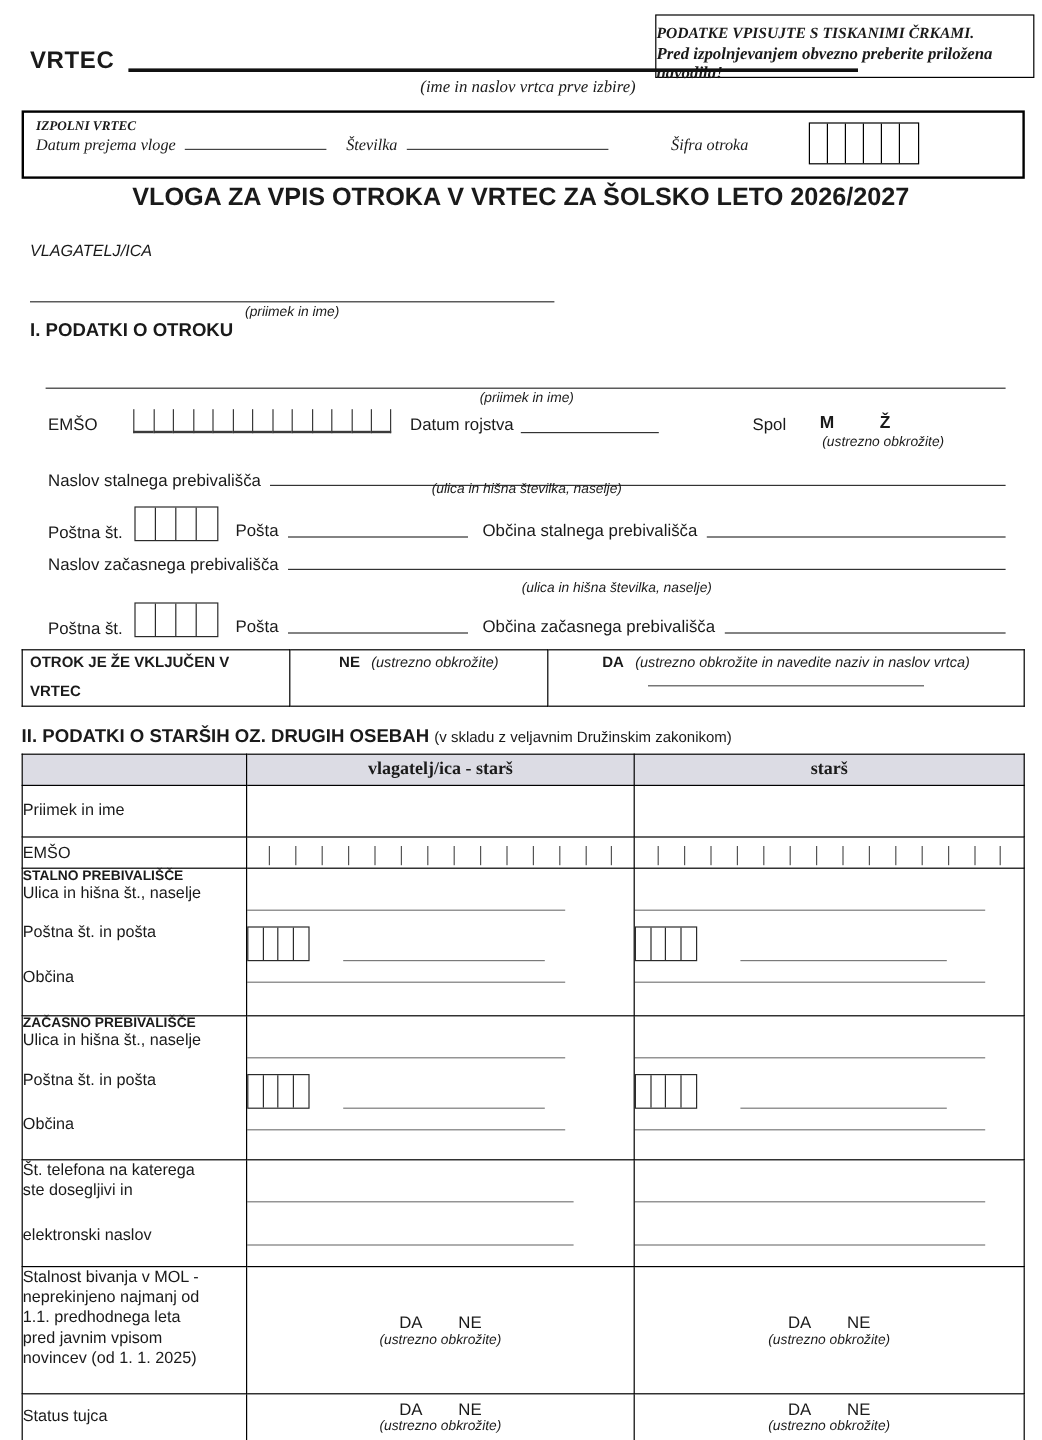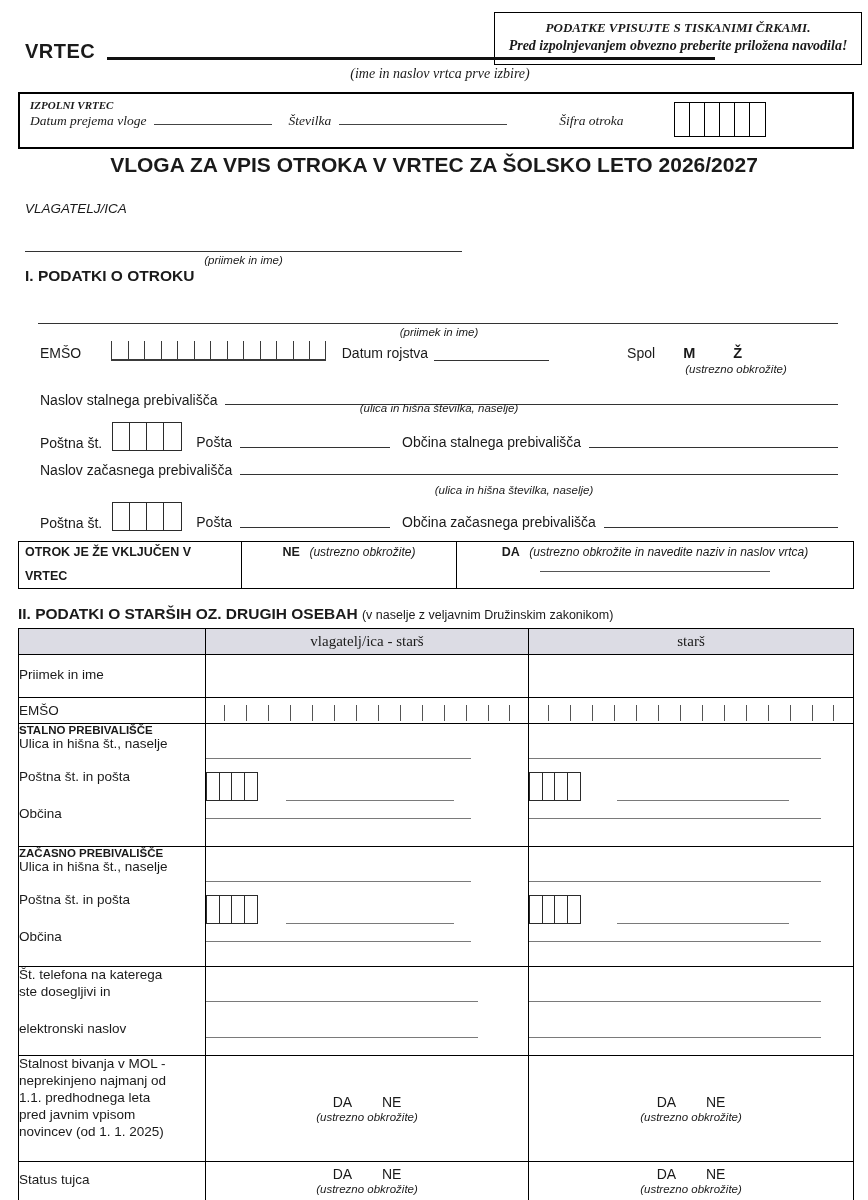--- a/index.html
+++ b/index.html
@@ -5,22 +5,22 @@
   * { box-sizing: border-box; margin: 0; padding: 0; }
   html,body { background:#fff; }
   .page {
     position: relative; width: 868px; height: 1200px; overflow: hidden;
     background: #fff; color: #1a1a1a;
     font-family: "Liberation Sans", sans-serif; font-size: 13.5px;
   }
   .b { font-weight: bold; }
 
   
-  .notice { position:absolute; top:12px; right:6px; width:368px; height:53px;
-    border:1.5px solid #000; text-align:center; padding-top:7px;
+  .notice { position:absolute; top:12px; right:6px; width:316px; height:53px;
+    border:1.5px solid #000; text-align:left; padding-top:7px;
     font-family:"Liberation Serif",serif; font-style:italic; font-weight:bold; }
   .notice-l1 { font-size:13px; }
   .notice-l2 { font-size:14px; margin-top:2px; }
 
   
   .vrtec-row { position:absolute; top:40px; left:25px; display:flex; align-items:flex-end; }
   .vrtec-label { font-size:20px; font-weight:bold; letter-spacing:.5px; }
   .vrtec-line { width:608px; margin:0 0 3px 12px; border-bottom:3px solid #111; }
   .vrtec-caption { position:absolute; top:66px; left:140px; width:600px; text-align:center;
     font-family:"Liberation Serif",serif; font-style:italic; font-size:14px; }
@@ -91,21 +91,21 @@
   .vk-line { width:230px; border-bottom:1.5px solid #555; margin:12px auto 0; }
 
   .sec2-heading { position:absolute; top:605px; left:18px; font-size:15.5px; font-weight:bold; }
   .sec2-note { font-weight:normal; font-size:12.5px; }
 
   
   .t2 { position:absolute; top:628px; left:18px; width:835px; border-collapse:collapse;
     table-layout:fixed; font-size:13.5px; }
   .t2 th, .t2 td { border:1.5px solid #000; vertical-align:top; padding:0; }
   .t2 th { height:26px; background:#dcdce4; vertical-align:middle;
-    font-family:"Liberation Serif",serif; font-weight:normal; font-size:15px; }
+    font-family:"Liberation Serif",serif; font-weight:bold; font-size:15px; }
   .lblcell { padding:3px 5px; }
   .row-name td { height:43px; }
   .row-name .lblcell { padding-top:12px; }
   .row-emso td { height:26px; }
   .row-emso .lblcell { padding-top:5px; }
   .ticks { display:flex; margin:7px auto 0; width:286px; }
   .ticks span { width:22px; height:16px; border-left:1px solid #555; }
   .ticks span:last-child { border-right:1px solid #555; }
   .row-addr td { height:123px; }
   .row-addr2 td { height:120px; }
@@ -269,21 +269,21 @@
         <span class="b">DA</span>
         <span class="vk-cap">(ustrezno obkrožite in navedite naziv in naslov vrtca)</span>
         <div class="vk-line"></div>
       </td>
     </tr>
   </tbody>
     </table>
 
   <div class="sec2-heading">
     <span>II. PODATKI O STARŠIH OZ. DRUGIH OSEBAH</span>
-    <span class="sec2-note">(v naselje z veljavnim Družinskim zakonikom)</span>
+    <span class="sec2-note">(v skladu z veljavnim Družinskim zakonikom)</span>
   </div>
 
   <table class="t2">
     <colgroup>
         <col style="width:187px">
         <col style="width:323px">
         <col style="width:325px">
       </colgroup>
 
     <tbody>

